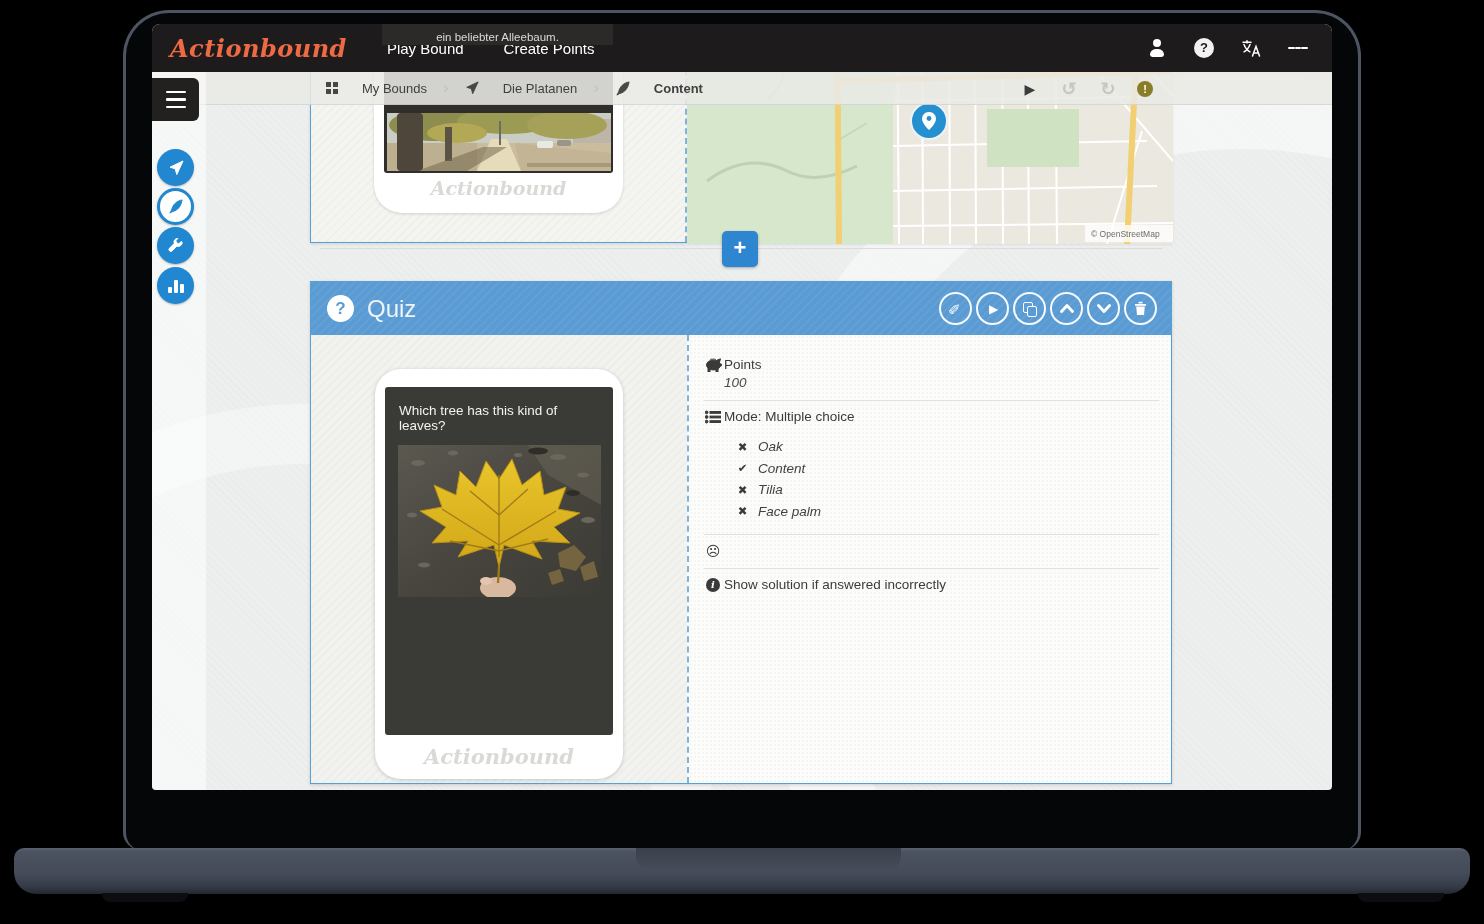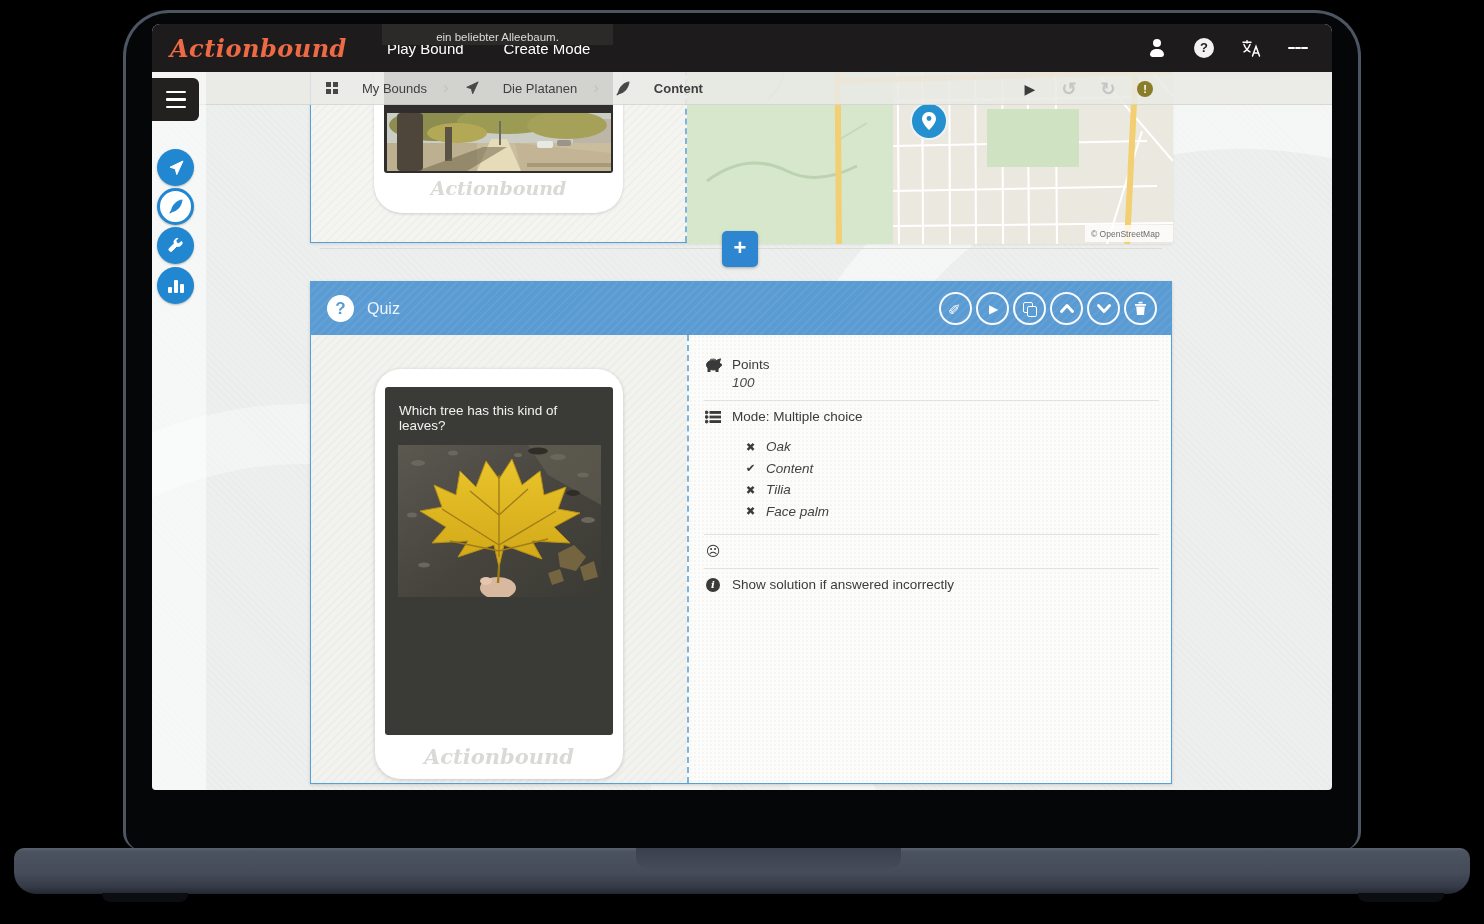--- a/index.html
+++ b/index.html
@@ -107,21 +107,21 @@
 
   
   .quiz-card { position:absolute; left:158px; top:257px; width:862px; height:503px;
                border:1px solid #56a0d3; background:#fbfbf9; z-index:5;
                box-shadow:0 1px 3px rgba(0,0,0,0.15); display:flex; flex-direction:column; }
   .quiz-head { height:53px; background:#5b9bd3;
                background-image:repeating-linear-gradient(135deg, rgba(255,255,255,0.05) 0 2px, transparent 2px 6px);
                display:flex; align-items:center; padding:0 14px 0 16px; flex:0 0 53px; }
   .q-badge { width:27px; height:27px; border-radius:50%; background:#fff; color:#5b9bd3;
              font-weight:bold; font-size:17px; text-align:center; line-height:27px; margin-right:13px; }
-  .q-title { color:#eef4fa; font-size:16px; }
+  .q-title { color:#eef4fa; font-size:24px; }
   .q-actions { margin-left:auto; display:flex; gap:4px; }
   .act-btn { width:33px; height:33px; border:2px solid rgba(255,255,255,0.95); border-radius:50%;
              display:flex; align-items:center; justify-content:center; color:#fff; cursor:pointer; }
   .pencil-g { font-size:15px; transform:rotate(-90deg); display:block; }
   .play-w { font-size:12px; padding-left:2px; }
   .copy-g { position:relative; width:13px; height:14px; }
   .copy-g::before { content:""; position:absolute; left:0; top:0; width:8px; height:9px;
                     border:1.6px solid #fff; border-radius:2px; }
   .copy-g::after  { content:""; position:absolute; left:4px; top:4px; width:8px; height:9px;
                     border:1.6px solid #fff; border-radius:2px; background:#5b9bd3; }
@@ -132,21 +132,21 @@
             border-radius:26px; padding:18px 10px 0; box-shadow:0 1px 4px rgba(0,0,0,0.18); }
   .phone2-screen { width:228px; height:348px; background:#3a3a37; border-radius:3px; overflow:hidden; }
   .q-question { padding:16px 14px 8px; color:#f2f2f0; font-size:13.5px; }
   .leaf-ph { display:block; margin:4px auto 0; }
   .wm2 { margin-top:9px; text-align:center; font-family:"DejaVu Serif", serif; font-style:italic;
          font-weight:800; font-size:21px; color:#d9d9d6; }
 
   .quiz-right { flex:1; border-left:2px dashed #7fb2dc; background:#fcfcfa;
                 background-image:radial-gradient(rgba(0,0,0,0.028) 1px, transparent 1px);
                 background-size:4px 4px; padding:16px 12px 0 15px; font-size:13.5px; color:#3b3b3b; }
-  .d-section { display:flex; gap:10px; padding:6px 0 10px; border-bottom:1px solid #e2e2e0; margin-bottom:2px; }
+  .d-section { display:flex; gap:2px; padding:6px 0 10px; border-bottom:1px solid #e2e2e0; margin-bottom:2px; }
   .d-section.last { border-bottom:none; }
   .d-ico { width:18px; flex:0 0 18px; display:flex; justify-content:center; padding-top:1px; color:#3a3a3a; }
   .d-ico svg { fill:#3a3a3a; stroke:#3a3a3a; }
   .d-label { color:#3b3b3b; }
   .d-value { font-style:italic; color:#4a4a4a; margin-top:3px; }
   .opts { margin:12px 0 2px 12px; }
   .opt-row { display:flex; align-items:center; gap:9px; height:21.5px; }
   .opt-icon { width:13px; font-size:11.5px; color:#3a3a3a; text-align:center; }
   .opt-label { font-style:italic; color:#424242; }
   .frown-g { font-size:14px; line-height:14px; }
@@ -432,21 +432,21 @@
         <div class="tool-btn play-g">▶</div>
         <div class="tool-btn undo-g">↺</div>
         <div class="tool-btn redo-g">↻</div>
         <div class="tool-btn warn-g">!</div>
       </div>
     </div>
 
     <div class="navbar">
       <div class="logo">Actionbound</div>
       <div class="nav-item">Play Bound</div>
-      <div class="nav-item">Create Mode</div>
+      <div class="nav-item">Create Points</div>
       <div class="nav-right">
         <div class="nb-ic user-ic"></div>
         <div class="nb-ic help-ic">?</div>
         <div class="nb-ic">
           <svg width="20" height="17" viewBox="0 0 20 17">
             <g stroke="#fff" stroke-width="1.5" fill="none" stroke-linecap="round">
               <line x1="2" y1="2.2" x2="10" y2="2.2"></line>
                 <line x1="6" y1="0.8" x2="6" y2="3"></line>
               <path d="M3,4.5 C4.5,8.5 6.5,10.5 9,11.8"></path>
                 <path d="M9,4.5 C7.5,8.5 5.5,10.5 3,11.8"></path>

